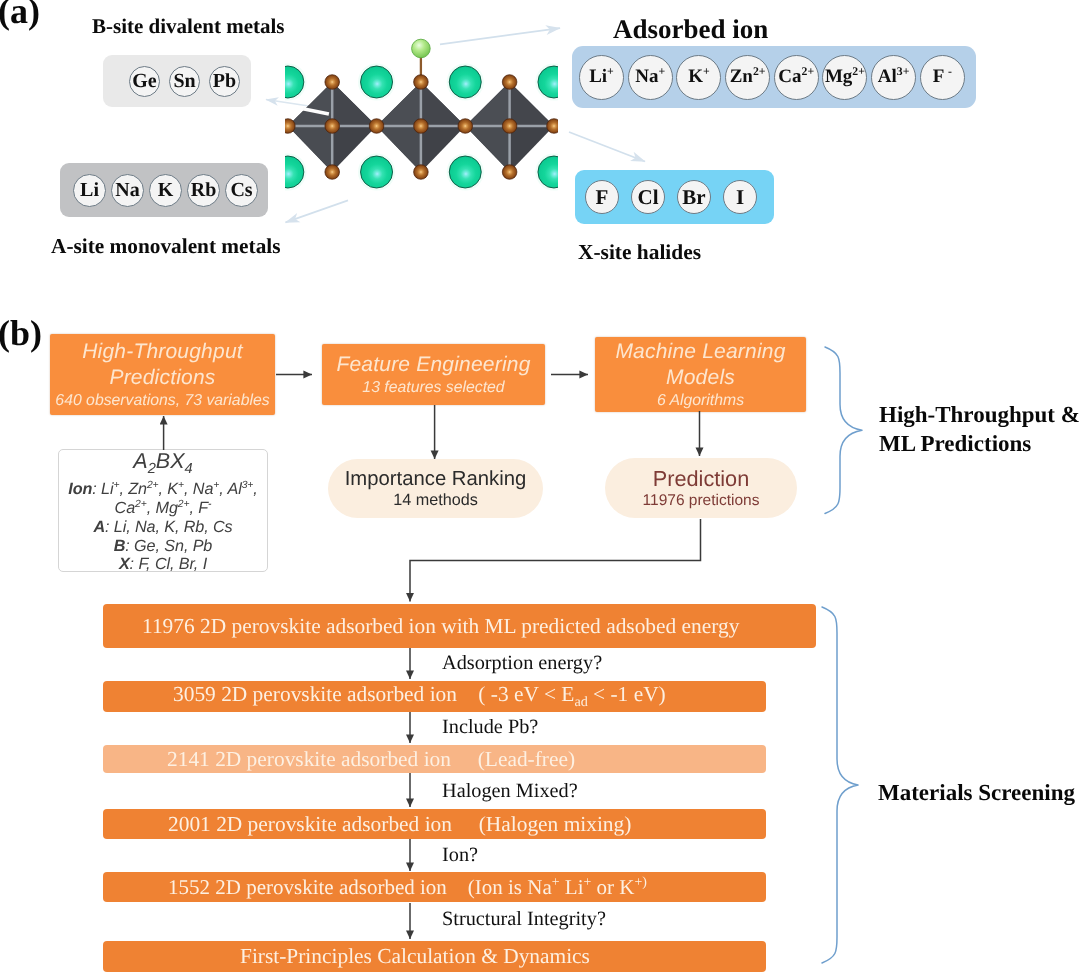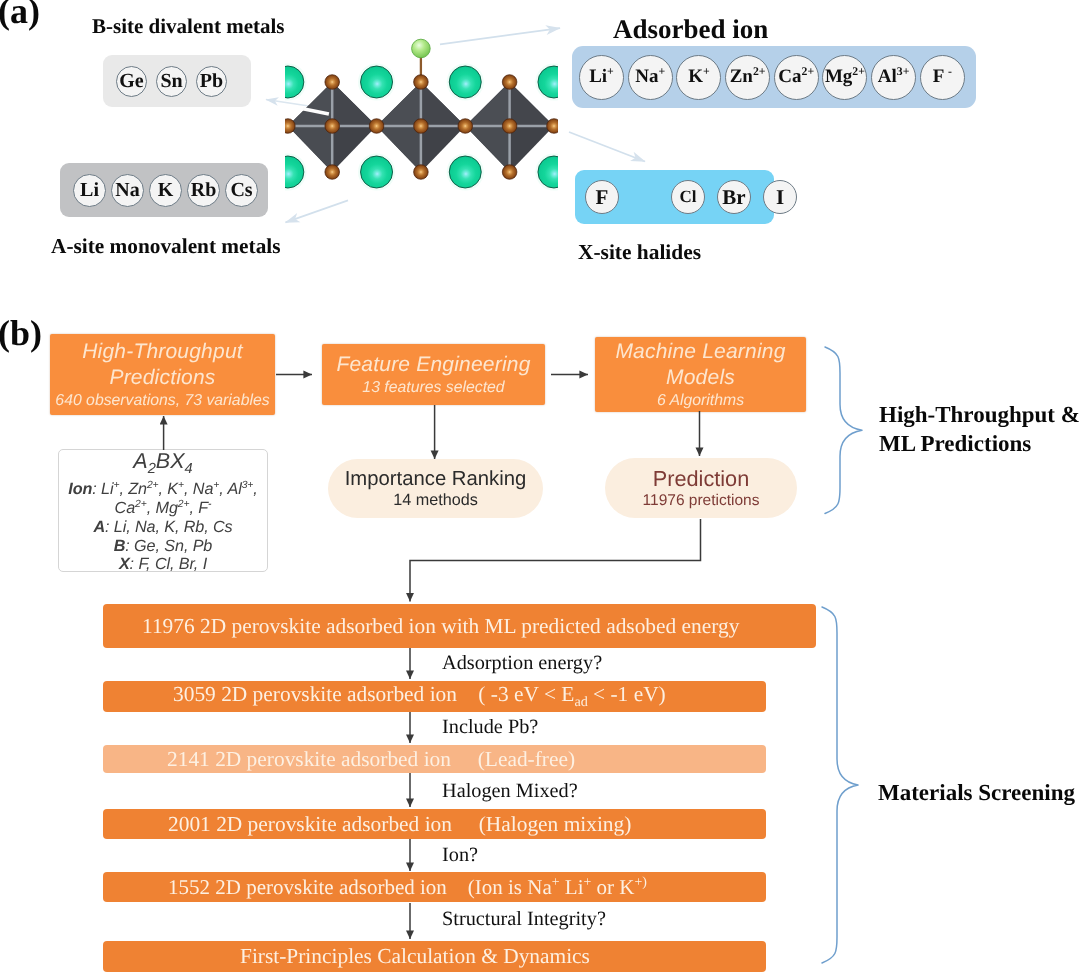--- a/index.html
+++ b/index.html
@@ -58,21 +58,21 @@
           white-space:nowrap;}
 </style>
 </head>
 <body>
 
 <div id="fig">
 
   <div class="panel-letter" style="left:-2px;top:-7px;font-size:36px;">(a)</div>
 
   <div class="sec-title" style="left:92px;top:14px;font-size:21px;">B-site divalent metals</div>
-  <div class="chipbox" id="bsite-box" style="left:103px;top:55px;width:148px;height:52px;background:#e9e9e9;border-radius:9px;padding-left:13px;gap:9px;">
+  <div class="chipbox" id="bsite-box" style="left:103px;top:55px;width:148px;height:52px;background:#e9e9e9;border-radius:9px;padding-left:26px;gap:9px;">
       <div class="chip" style="width: 31px; height: 31px; font-size: 20px;">
         <span>Ge</span>
       </div>
       <div class="chip" style="width: 31px; height: 31px; font-size: 20px;">
         <span>Sn</span>
       </div>
       <div class="chip" style="width: 31px; height: 31px; font-size: 20px;">
         <span>Pb</span>
       </div>
     </div>
@@ -121,21 +121,21 @@
       </div>
       <div class="chip" style="width: 45px; height: 45px; font-size: 19px;">
         <span>F <sup>-</sup></span>
       </div>
     </div>
 
   <div class="chipbox" id="xsite-box" style="left:575px;top:170px;width:199px;height:54px;background:#76d3f5;border-radius:9px;padding-left:10px;gap:12px;">
       <div class="chip" style="width: 34px; height: 34px; font-size: 21px;">
         <span>F</span>
       </div>
-      <div class="chip" style="width: 34px; height: 34px; font-size: 17px; margin-left: 40px;">
+      <div class="chip" style="width: 34px; height: 34px; font-size: 21px;">
         <span>Cl</span>
       </div>
       <div class="chip" style="width: 34px; height: 34px; font-size: 21px;">
         <span>Br</span>
       </div>
       <div class="chip" style="width: 34px; height: 34px; font-size: 21px;">
         <span>I</span>
       </div>
     </div>
   <div class="sec-title" style="left:578px;top:240px;font-size:21.4px;">X-site halides</div>

